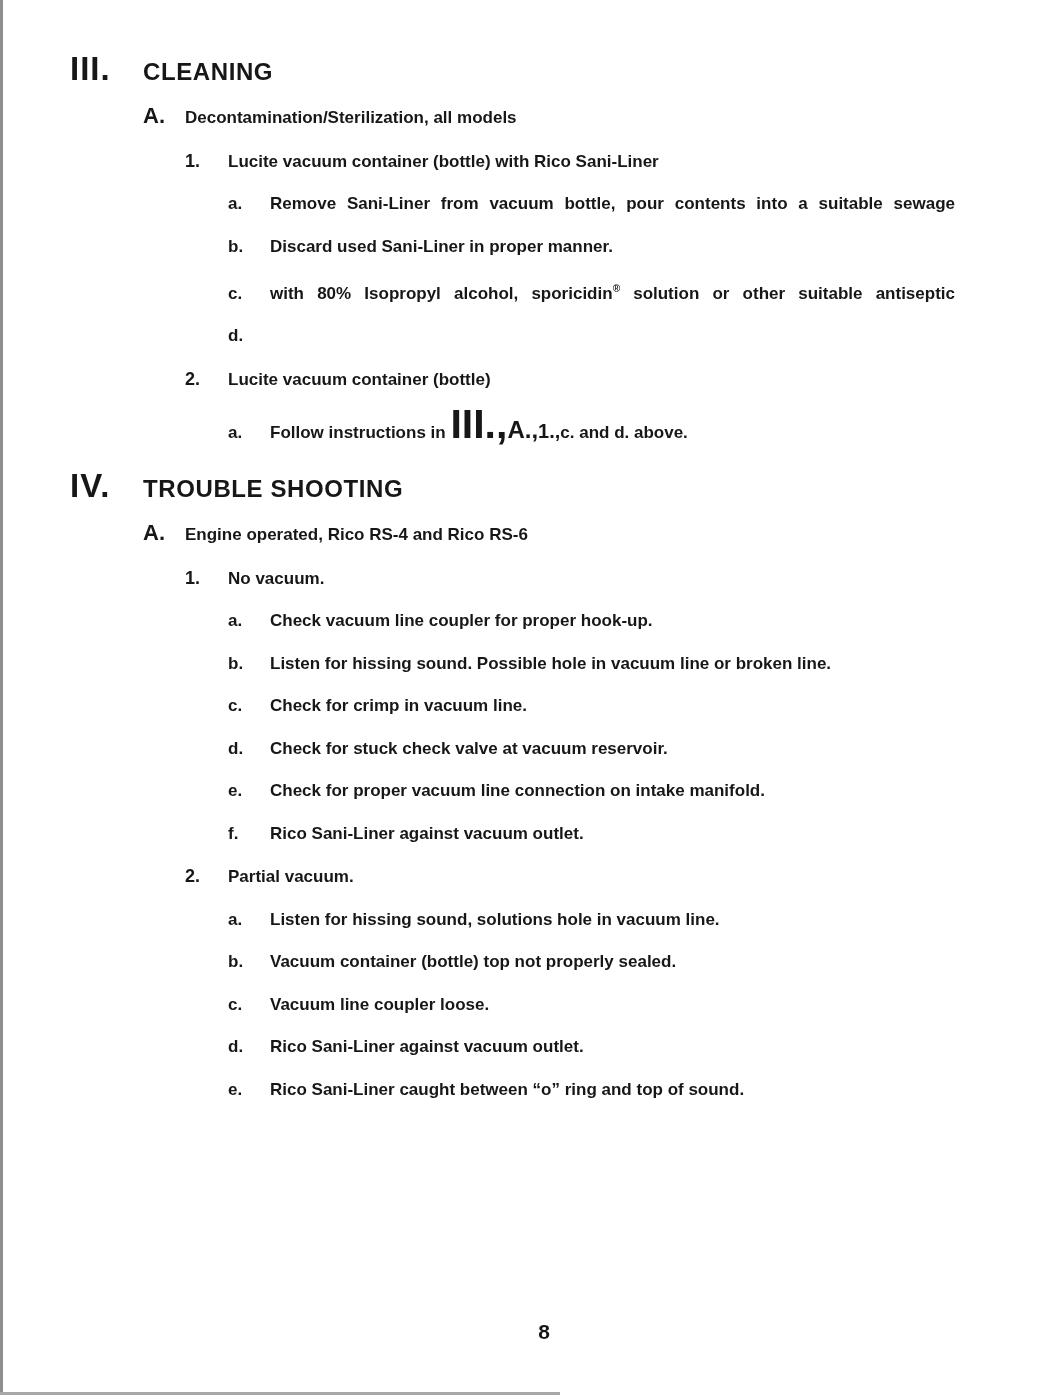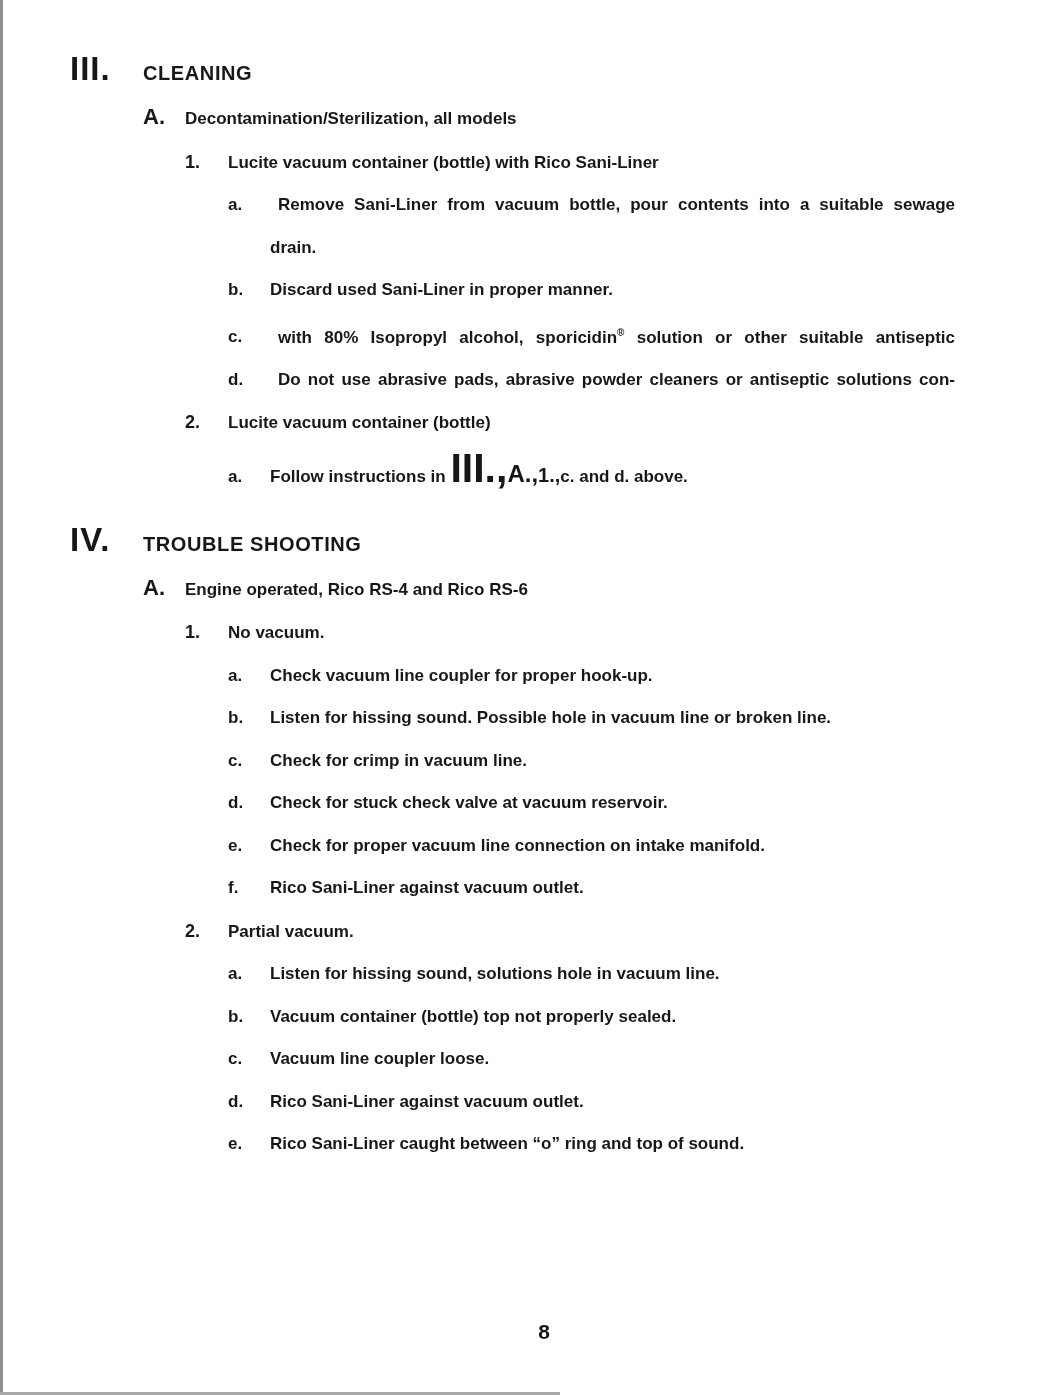--- a/index.html
+++ b/index.html
@@ -24,40 +24,40 @@
     width: 560px; height: 3px;
     background: #a8a8a8;
   }
   .content {
     position: absolute;
     left: 70px; top: 46px; right: 105px; 
     font-size: 17px;
   }
   .sec-head { display: flex; align-items: baseline; line-height: 46px; }
   .numeral  { font-size: 33px; width: 73px; flex: none; letter-spacing: 1px; }
-  .sec-title{ font-size: 20px; letter-spacing: 0.6px; }
+  .sec-title{ font-size: 24px; letter-spacing: 0.6px; }
 
   .row { display: flex; align-items: baseline; line-height: 42.5px; }
   .ind-l1 { margin-left: 73px; }
   .ind-l2 { margin-left: 115px; }
   .ind-l3 { margin-left: 158px; }
   .m-l1 { width: 42px; flex: none; font-size: 22px; }
   .m-l2 { width: 43px; flex: none; font-size: 18px; }
   .m-l3 { width: 42px; flex: none; font-size: 17px; }
   .step-text { flex: 1; min-width: 0; }
   .line { line-height: 42.5px; }
-  .just { text-align: justify; text-align-last: justify; margin-left: 8px; }
+  .just { text-align: justify; text-align-last: justify; }
   sup.reg { font-size: 10px; }
 
   .ref-xl { font-size: 41px; }
   .ref-lg { font-size: 24px; }
   .ref-md { font-size: 20px; }
   .row-ref { line-height: 47px; }
 
-  .sec-gap { margin-top: 17px; }
+  .sec-gap { margin-top: 7px; }
 
   .page-num {
     position: absolute;
     top: 1320px; left: 0; width: 100%;
     padding-left: 28px; box-sizing: border-box;
     text-align: center;
     font-size: 21px;
   }
 </style>
 </head>
@@ -82,42 +82,40 @@
 
       <div class="row ind-l2">
         <span class="m-l2">1.</span>
         <div class="step-text">Lucite vacuum container (bottle) with Rico Sani-Liner</div>
       </div>
 
       <div class="row ind-l3">
         <span class="m-l3">a.</span>
         <div class="step-text">
           <div class="line just">Remove Sani-Liner from vacuum bottle, pour contents into a suitable sewage</div>
-          <div class="line">drain.</div>
         </div>
       </div>
 
       <div class="row ind-l3">
         <span class="m-l3">b.</span>
         <div class="step-text">
           <div class="line">Discard used Sani-Liner in proper manner.</div>
         </div>
       </div>
 
       <div class="row ind-l3">
         <span class="m-l3">c.</span>
         <div class="step-text">
           <div class="line just"><span>with 80% Isopropyl alcohol, sporicidin</span><sup class="reg">®</sup> <span>solution or other suitable antiseptic</span></div>
         </div>
       </div>
 
       <div class="row ind-l3">
         <span class="m-l3">d.</span>
         <div class="step-text">
-          <div class="line just">Do not use abrasive pads, abrasive powder cleaners or antiseptic solutions con-</div>
         </div>
       </div>
 
       <div class="row ind-l2">
         <span class="m-l2">2.</span>
         <div class="step-text">Lucite vacuum container (bottle)</div>
       </div>
 
       <div class="row row-ref ind-l3">
         <span class="m-l3">a.</span>

